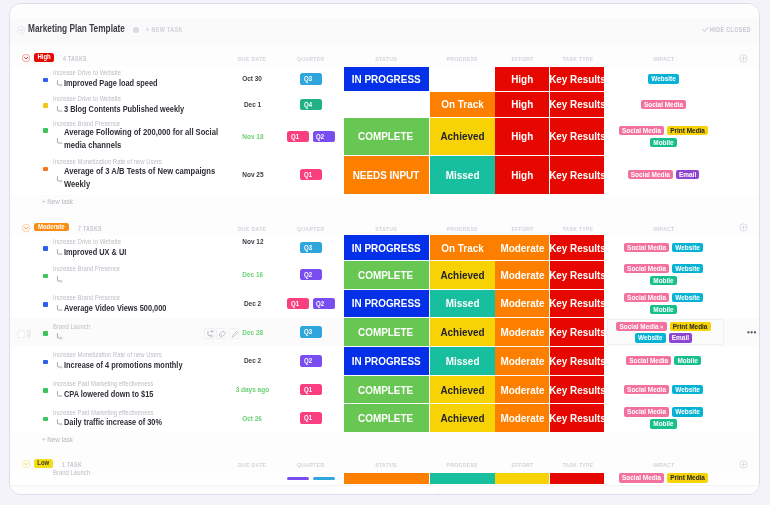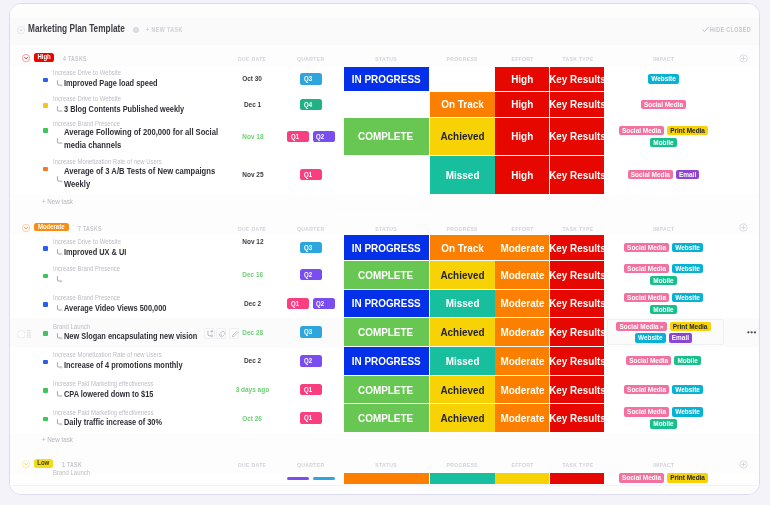--- a/index.html
+++ b/index.html
@@ -178,20 +178,23 @@
         <div class="row" style="top: 152px; height: 38.6px;">
           <div class="sq" style="left:33.8px;top:10.700000000000001px;background:#f9761c"></div>
           <div class="sub-sub" style="left:43.8px;top:2.100000000000001px"><span class="tx85">Increase Monetization Rate of new Users</span></div>
           <svg class="subicon" style="left:46.9px;top:20.1px;width:6.6px;height:6.6px" viewBox="0 0 11 11">
         <path d="M2.4 0.9 V6.3 a2.1 2.1 0 0 0 2.1 2.1 H6.9" fill="none" stroke="#a8a8b4" stroke-width="1.7" stroke-linecap="round"></path>
         <circle cx="8.6" cy="8.9" r="1.45" fill="none" stroke="#b4b4be" stroke-width="1.1"></circle>
           </svg>
           <div class="ttl tx2" style="left:54.8px;top:8.5px;width:184px;"><span>Average of 3 A/B Tests of New campaigns Weekly</span></div>
           <div class="date" style="left:213px;top:14.3px;color:#3b3b44"><span class="txc">Nov 25</span></div>
           <div class="qb" style="left:290.7px;top:13.100000000000001px;width:22px;background:#f93f7f"><span class="txq">Q1</span></div>
+          <div class="cell" style="left:334px;top:0;width:85.1px;height:37.6px;background:#fd7f00;color:#fff">
+            <span class="tx90">NEEDS INPUT</span>
+          </div>
           <div class="cell" style="left:420.3px;top:0;width:65px;height:37.6px;background:#18bf9e;color:#fff">
             <span class="tx90">Missed</span>
           </div>
           <div class="cell" style="left:485.9px;top:0;width:53.9px;height:37.6px;background:#e60800;color:#fff">
             <span class="tx90">High</span>
           </div>
           <div class="cell" style="left:540.9px;top:0;width:54.1px;height:37.6px;background:#e60800;color:#fff">
             <span class="tx90">Key Results</span>
           </div>
           <div class="tagline" style="top: 14.15px; left: 594px; width: 120px;">
@@ -323,21 +326,20 @@
         <rect x="0" y="10.1" width="2.3" height="1.9" rx="0.3"></rect>
               <rect x="3.4" y="10.1" width="2.3" height="1.9" rx="0.3"></rect>
         </g>
           </svg>
           <div class="sq" style="left:33.8px;top:12.649999999999999px;background:#3ec45c"></div>
           <div class="sub-sub" style="left:43.8px;top:4.449999999999999px"><span class="tx85">Brand Launch</span></div>
           <svg class="subicon" style="left:46.9px;top:15.05px;width:6.6px;height:6.6px" viewBox="0 0 11 11">
         <path d="M2.4 0.9 V6.3 a2.1 2.1 0 0 0 2.1 2.1 H6.9" fill="none" stroke="#a8a8b4" stroke-width="1.7" stroke-linecap="round"></path>
         <circle cx="8.6" cy="8.9" r="1.45" fill="none" stroke="#b4b4be" stroke-width="1.1"></circle>
           </svg>
-          <div class="ttl" style="left:54px;top:13.05px;"><span class="tx">New Slogan encapsulating new vision</span></div>
           <div style="position:absolute;left:194.9px;top:10.05px;width:10.3px;height:10.3px;background:#fcfcfd;border:0.6px solid #f0f0f3;border-radius:2px;box-sizing:border-box">
             <svg viewBox="0 0 16 16" style="width:10.3px;height:10.3px;display:block">
           <path d="M4.6 3.4 V8.4 a2.1 2.1 0 0 0 2.1 2.1 H8.9" fill="none" stroke="#b0b0ba" stroke-width="1.45" stroke-linecap="round"></path>
           <circle cx="10.4" cy="10.7" r="1.5" fill="none" stroke="#b0b0ba" stroke-width="1.1"></circle>
           <path d="M9.1 3.7 H12.3 M10.7 2.1 V5.3" stroke="#b0b0ba" stroke-width="1.35" stroke-linecap="round"></path>
             </svg>
           </div>
           <div style="position:absolute;left:206.7px;top:10.05px;width:10.3px;height:10.3px;background:#fcfcfd;border:0.6px solid #f0f0f3;border-radius:2px;box-sizing:border-box">
             <svg viewBox="0 0 16 16" style="width:10.3px;height:10.3px;display:block">
           <g transform="rotate(-45 8 8)">

